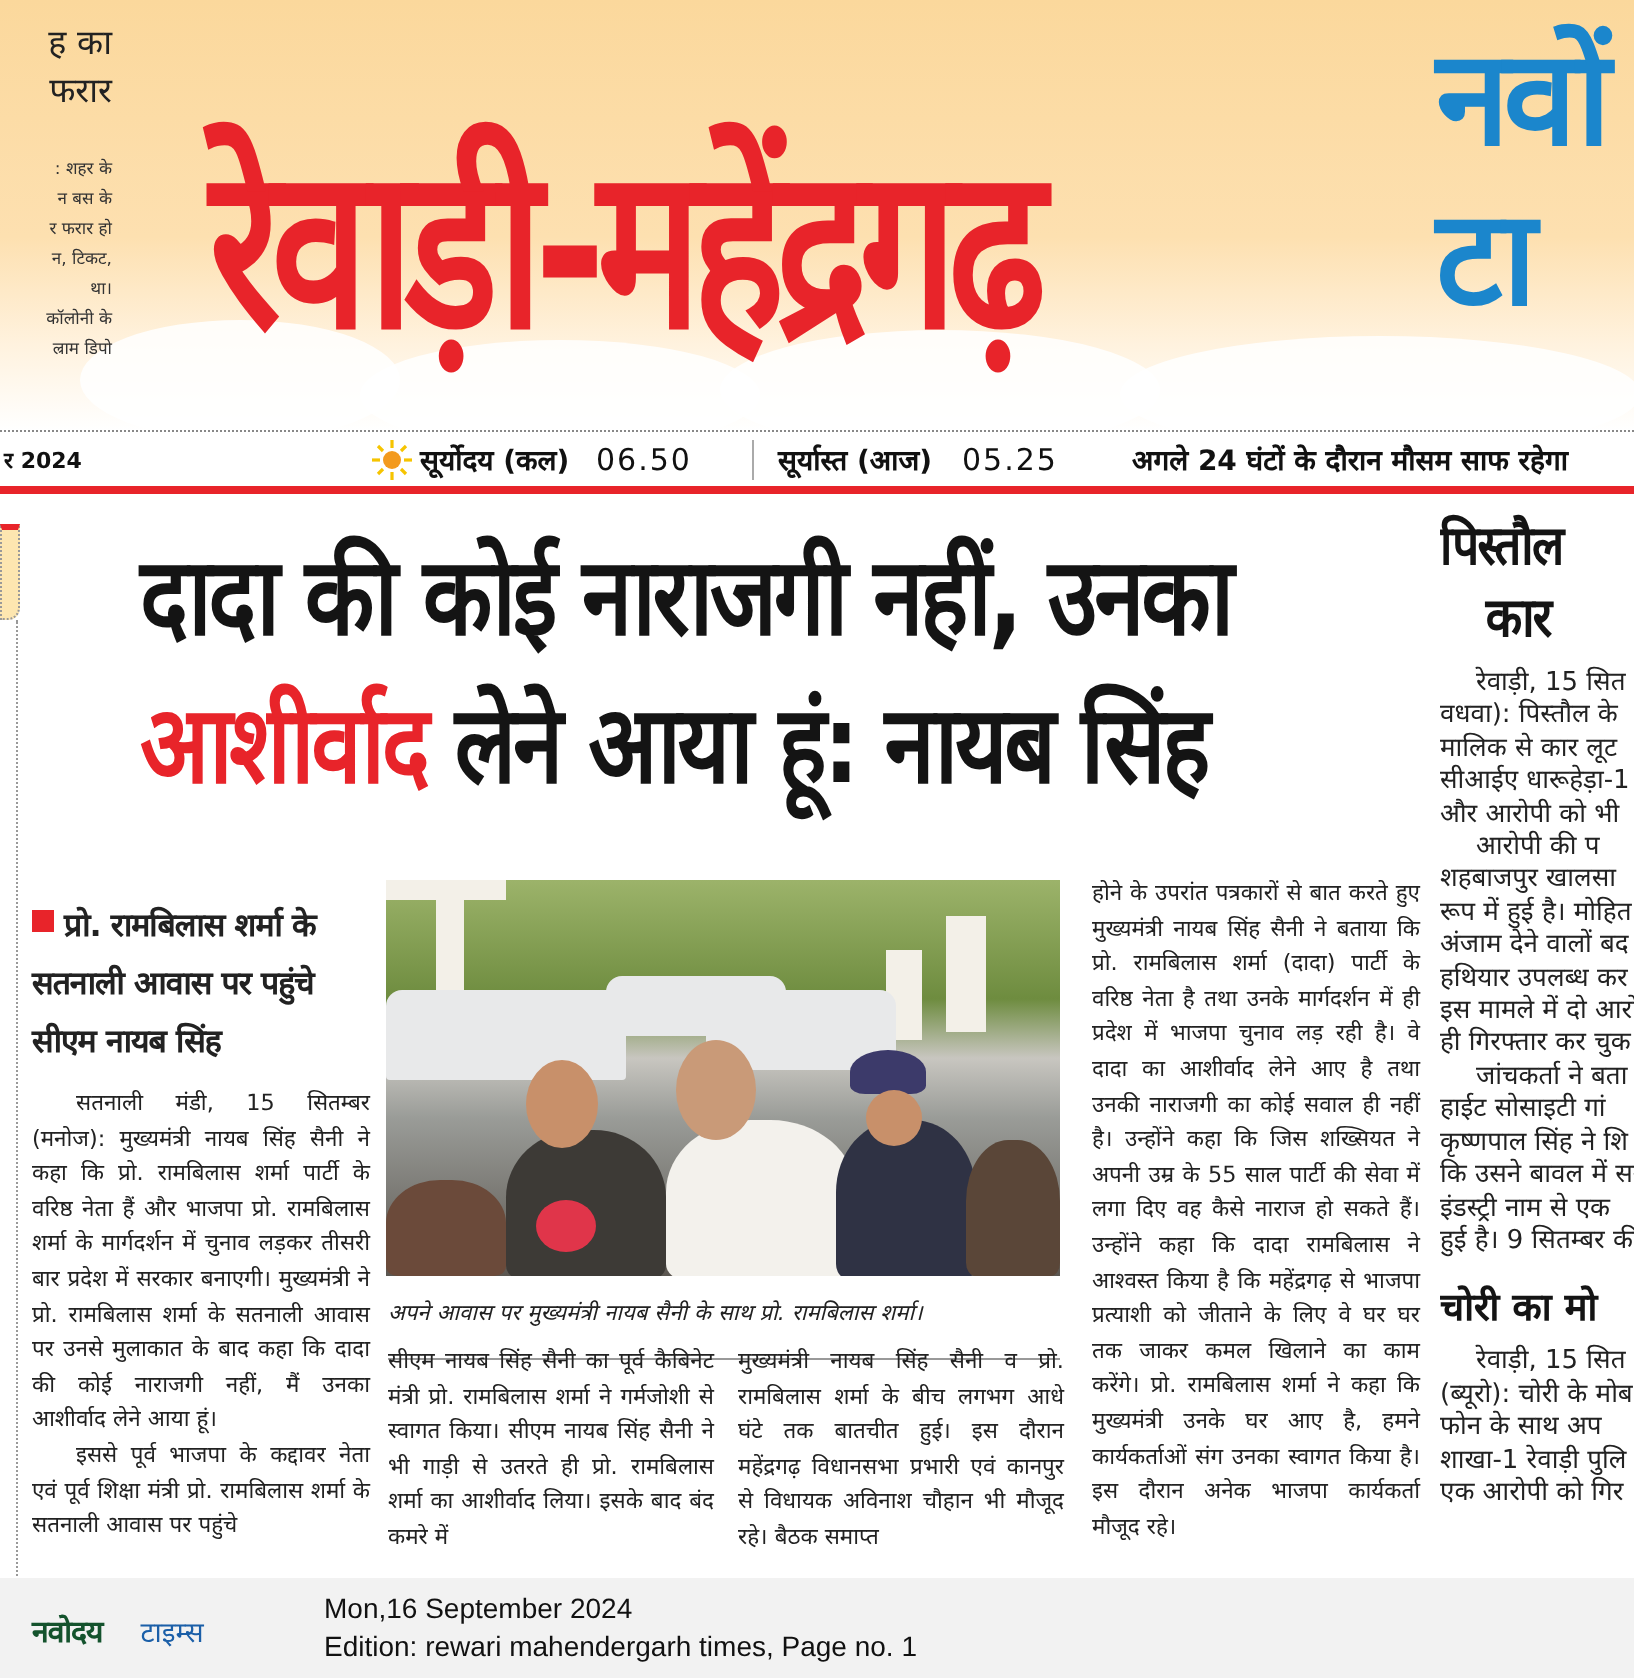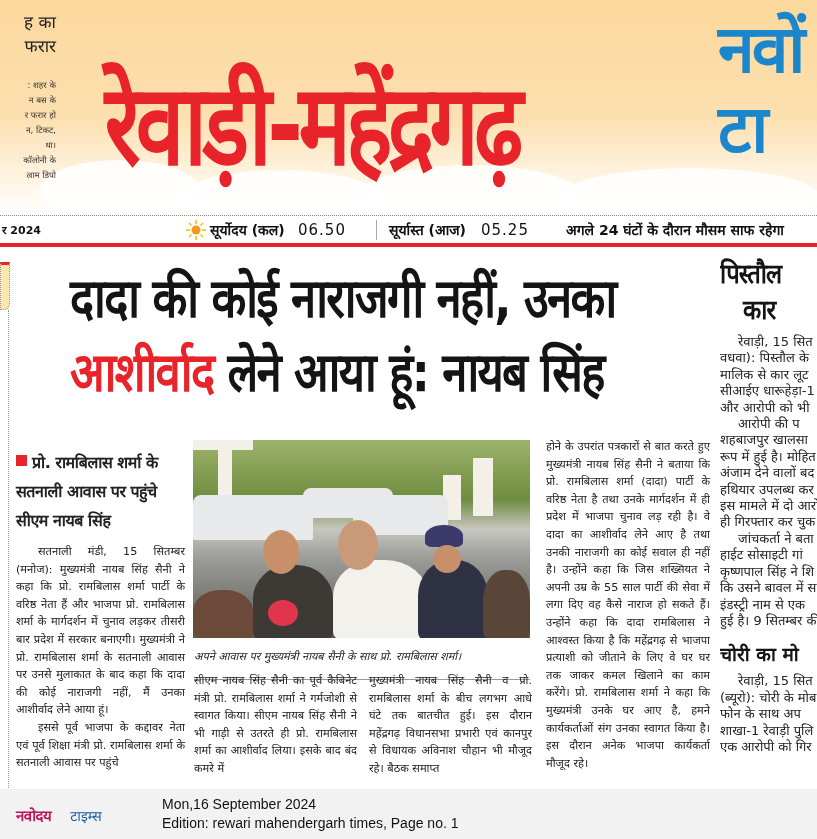--- a/index.html
+++ b/index.html
@@ -83,21 +83,21 @@
   .right-col { position: absolute; left: 720px; top: 256px; width: 97px; overflow: hidden; height: 532px; }
   .right-col .rh { font-weight: 900; font-size: 27px; line-height: 36px; color: #141414; white-space: nowrap; letter-spacing: -1px; transform: scaleX(0.88); transform-origin: left center; }
   .right-col .rh2 { padding-left: 26px; }
   .right-col .rb { font-size: 13px; line-height: 16.4px; color: #222; white-space: nowrap; margin-top: 6px; }
   .right-col .rb p { text-indent: 18px; }
   .right-col .rh3 { font-weight: 700; font-size: 19px; line-height: 26px; margin-top: 12px; color: #141414; white-space: nowrap; }
 
   
   .footer { position: absolute; left: 0; top: 789px; width: 817px; height: 50px; background: #f2f2f2; }
   .footer .logo { position: absolute; left: 16px; top: 16px; white-space: nowrap; }
-  .footer .logo .b { font-weight: 900; font-size: 15px; color: #be185d; letter-spacing: -0.5px; }
+  .footer .logo .b { font-weight: 900; font-size: 15px; color: #14532d; letter-spacing: -0.5px; }
   .footer .logo .s { font-size: 14px; color: #1b5fa8; margin-left: 19px; }
   .footer .meta { position: absolute; left: 162px; top: 6px; font-family: "Liberation Sans", sans-serif; font-size: 14px; line-height: 19px; color: #111; }
 </style>
 </head>
 <body>
 
 <div class="masthead">
   <div class="cloud" style="left:40px;top:160px;width:160px;height:60px;"></div>
   <div class="cloud" style="left:180px;top:170px;width:200px;height:55px;"></div>
   <div class="cloud" style="left:360px;top:165px;width:220px;height:60px;"></div>

